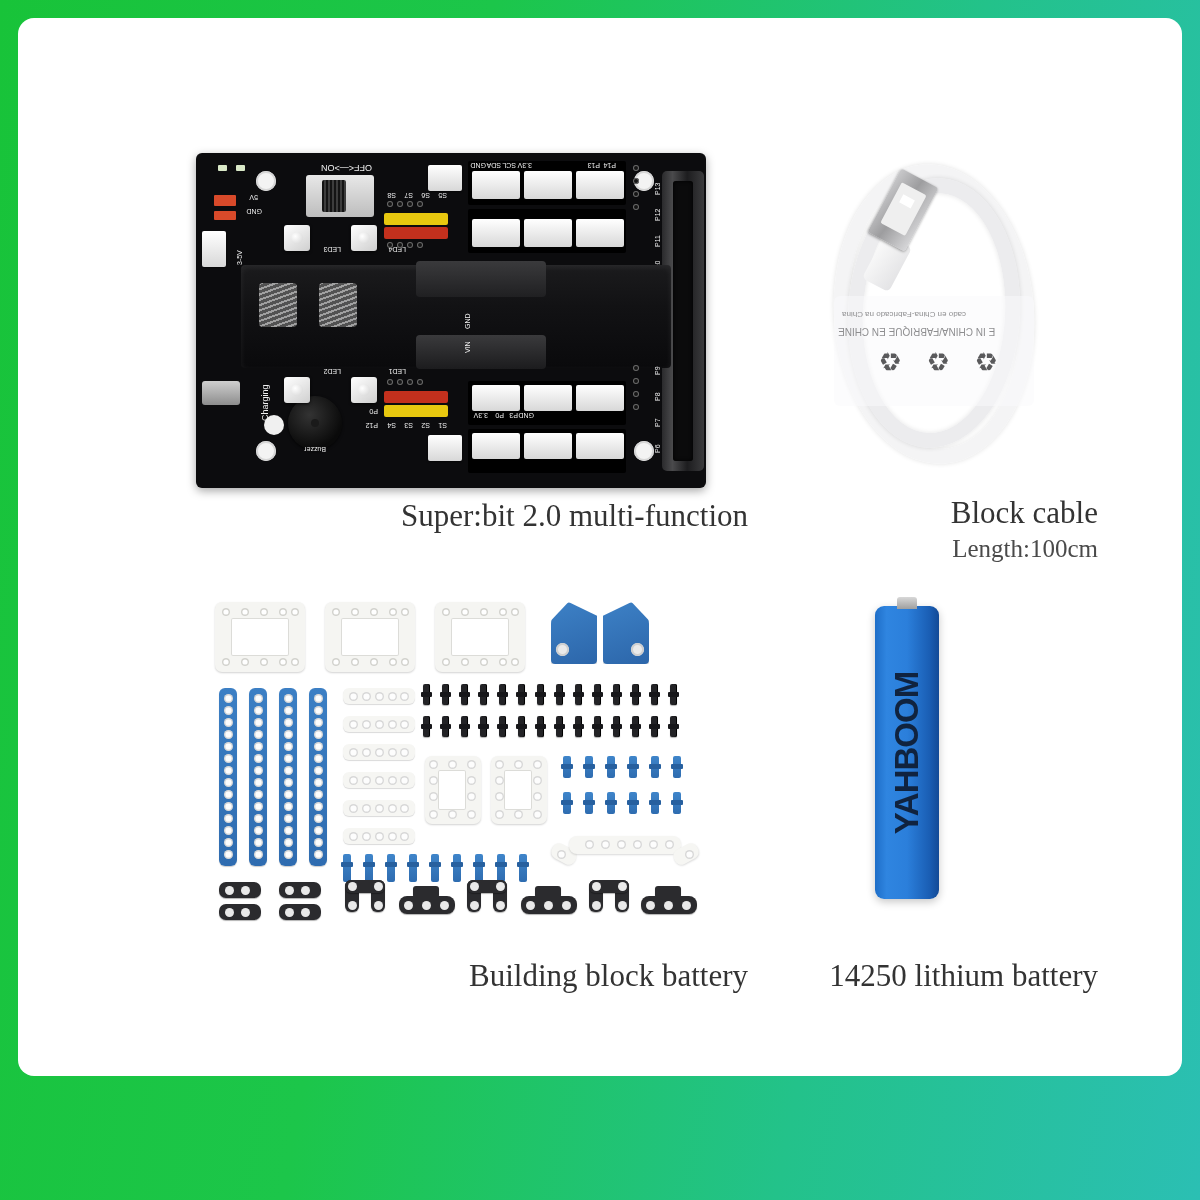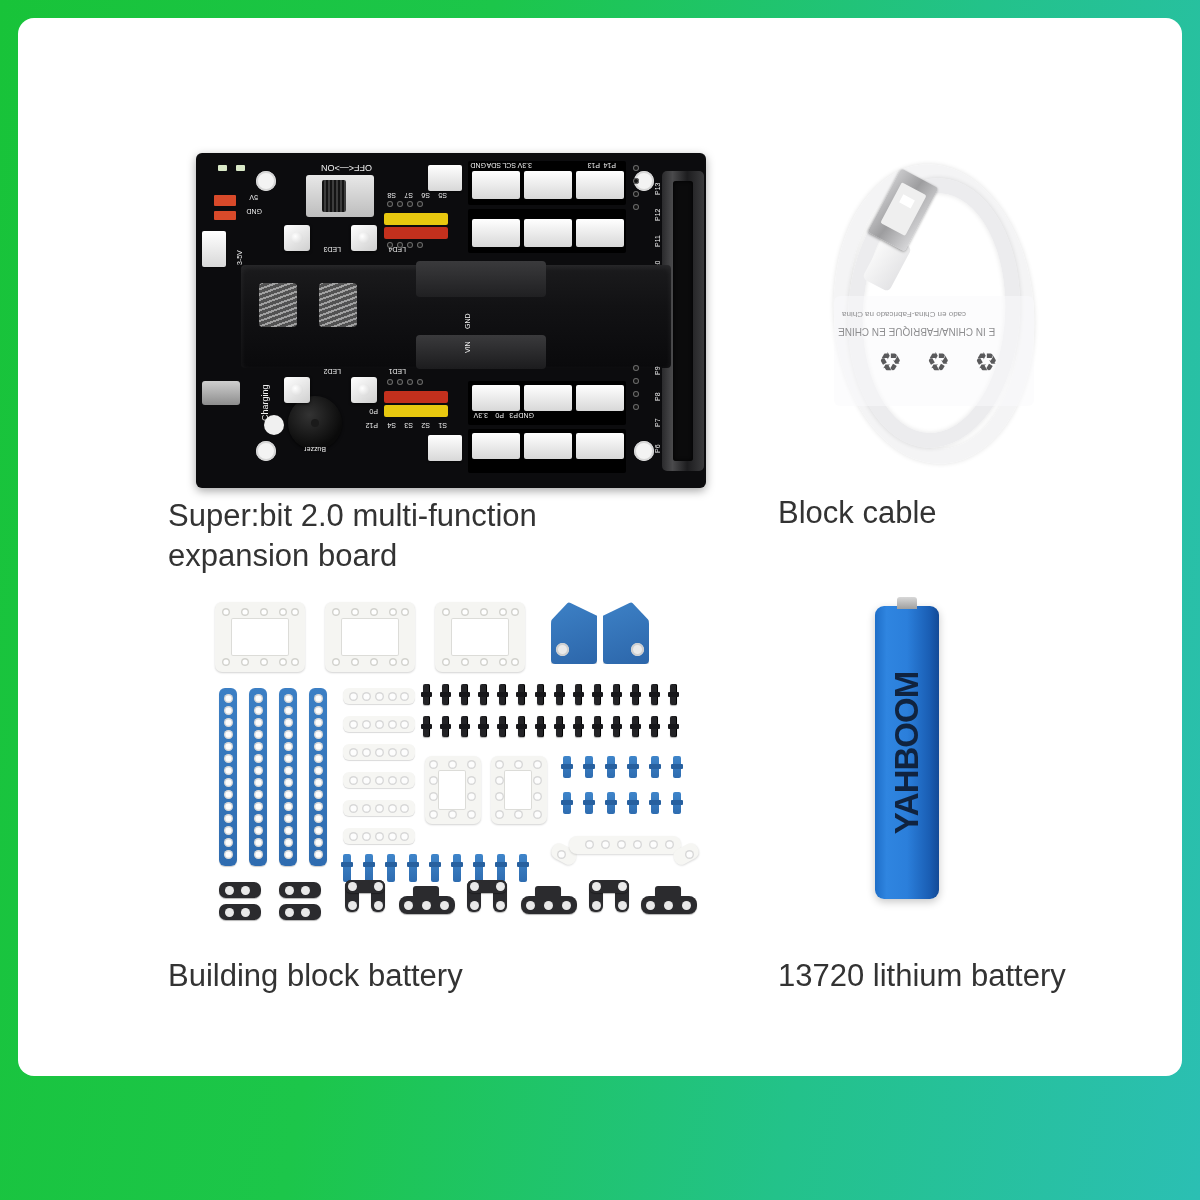--- a/index.html
+++ b/index.html
@@ -30,21 +30,21 @@
   }
   #title-banner .title {
     color:#ffffff;
     font-size:62px;
     font-weight:bold;
     letter-spacing:0.5px;
     transform:scaleX(0.93);
     white-space:nowrap;
   }
   .cell { position:absolute; }
-  .caption { text-align:left; color:#2b2b2b; line-height:1.28; }
+  .caption { text-align:right; color:#2b2b2b; line-height:1.28;font-family:Liberation Serif, serif; }
   .caption .main { font-size:31px; color:#333; }
   .caption .sub  { font-size:25px; color:#4a4a4a; }
 
   
   #cell-board { left:150px; top:120px; width:580px; height:420px; }
   .board {
     position:absolute; left:28px; top:15px;
     width:510px; height:335px;
     background:#0c0c0e;
     border-radius:6px;
@@ -323,40 +323,40 @@
           <span class="lbl lbl-r90" style="left:458px;top:274px;">P7</span>
           <span class="lbl lbl-r90" style="left:458px;top:300px;">P6</span>
 
           <span class="lbl lbl-r90" style="left:268px;top:200px;">VIN</span>
           <span class="lbl lbl-r90" style="left:268px;top:176px;">GND</span>
         </div>
       </div>
     </div>
     <div class="caption" id="cap-board">
       <div class="main">Super:bit 2.0 multi-function</div>
-      <div class="main">expansion board</div>
     </div>
 
     <div class="cell" id="cell-cable">
       <div class="cable-wrap">
         <div class="loop loop1"></div>
         <div class="loop loop2"></div>
         <div class="wrapper-label">
           <span class="wl-text" style="left:8px;top:14px;">cado en China-Fabricado na China</span>
           <span class="wl-text" style="left:4px;top:30px;font-size:10px;">E IN CHINA/FABRIQUE EN CHINE</span>
           <span class="recyc" style="left:34px;top:50px;">♻</span>
           <span class="recyc" style="left:82px;top:50px;">♻</span>
           <span class="recyc" style="left:130px;top:50px;">♻</span>
         </div>
         <div class="usb-boot"></div>
         <div class="usb-a"></div>
       </div>
     </div>
     <div class="caption" id="cap-cable">
       <div class="main">Block cable</div>
+      <div class="sub">Length:100cm</div>
     </div>
 
     <div class="cell" id="cell-blocks">
       <div class="blocks">
 
         <div class="bk frame-plate" style="left:12px;top:6px;width:90px;height:70px;">
           <div class="frame-hole" style="left:16px;top:16px;width:58px;height:38px;"></div>
           <div class="stud" style="left:7px;top:6px;"></div>
           <div class="stud" style="left:26px;top:6px;"></div>
           <div class="stud" style="left:45px;top:6px;"></div>
@@ -685,18 +685,18 @@
       <div class="main">Building block battery</div>
     </div>
 
     <div class="cell" id="cell-batt">
       <div class="battery">
         <div class="batt-top"></div>
         <div class="batt-brand">YAHBOOM</div>
       </div>
     </div>
     <div class="caption" id="cap-batt">
-      <div class="main">13720 lithium battery</div>
+      <div class="main">14250 lithium battery</div>
     </div>
 
   </div>
 
 </div>
 
 </body></html>

